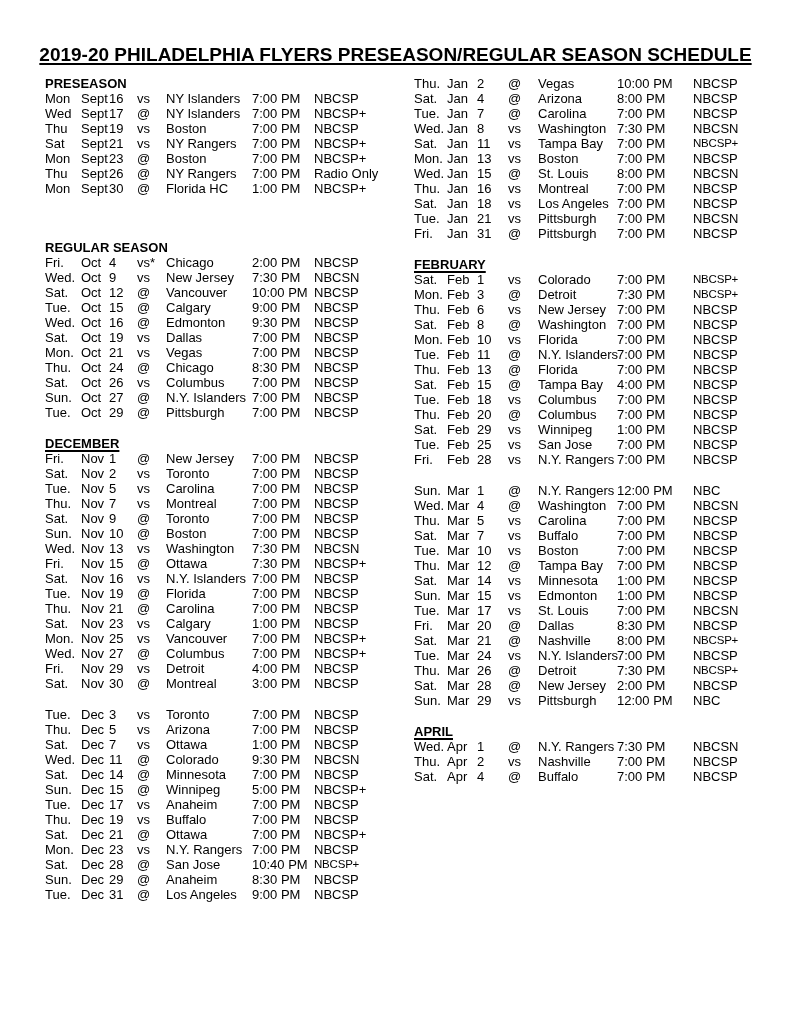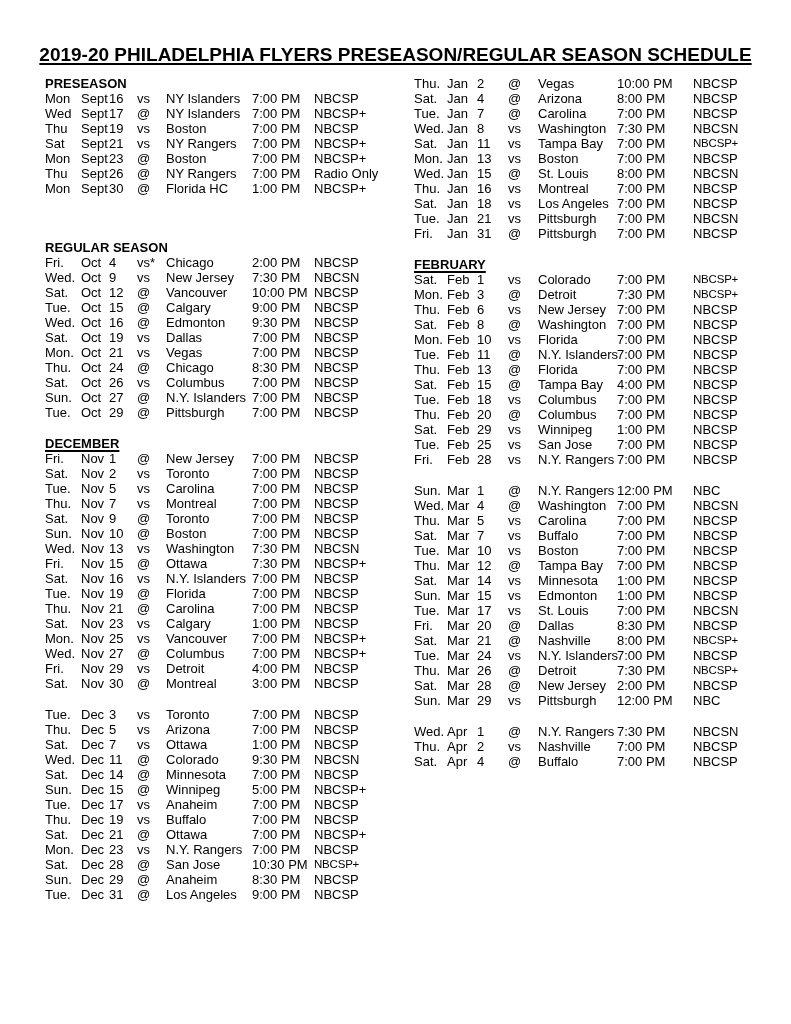--- a/index.html
+++ b/index.html
@@ -463,21 +463,21 @@
           <span class="cell">N.Y. Rangers</span>
           <span class="cell">7:00 PM</span>
           <span class="cell">NBCSP</span>
         </div>
         <div class="row">
           <span class="cell">Sat.</span>
           <span class="cell">Dec</span>
           <span class="cell">28</span>
           <span class="cell">@</span>
           <span class="cell">San Jose</span>
-          <span class="cell">10:30 PM</span>
+          <span class="cell">10:40 PM</span>
           <span class="cell small-net">NBCSP+</span>
         </div>
         <div class="row">
           <span class="cell">Sun.</span>
           <span class="cell">Dec</span>
           <span class="cell">29</span>
           <span class="cell">@</span>
           <span class="cell">Anaheim</span>
           <span class="cell">8:30 PM</span>
           <span class="cell">NBCSP</span>
@@ -846,20 +846,21 @@
           <span class="cell">Sun.</span>
           <span class="cell">Mar</span>
           <span class="cell">29</span>
           <span class="cell">vs</span>
           <span class="cell">Pittsburgh</span>
           <span class="cell">12:00 PM</span>
           <span class="cell">NBC</span>
         </div>
       </div>
       <div class="section">
+        <div class="heading u">APRIL</div>
         <div class="row">
           <span class="cell">Wed.</span>
           <span class="cell">Apr</span>
           <span class="cell">1</span>
           <span class="cell">@</span>
           <span class="cell">N.Y. Rangers</span>
           <span class="cell">7:30 PM</span>
           <span class="cell">NBCSN</span>
         </div>
         <div class="row">

